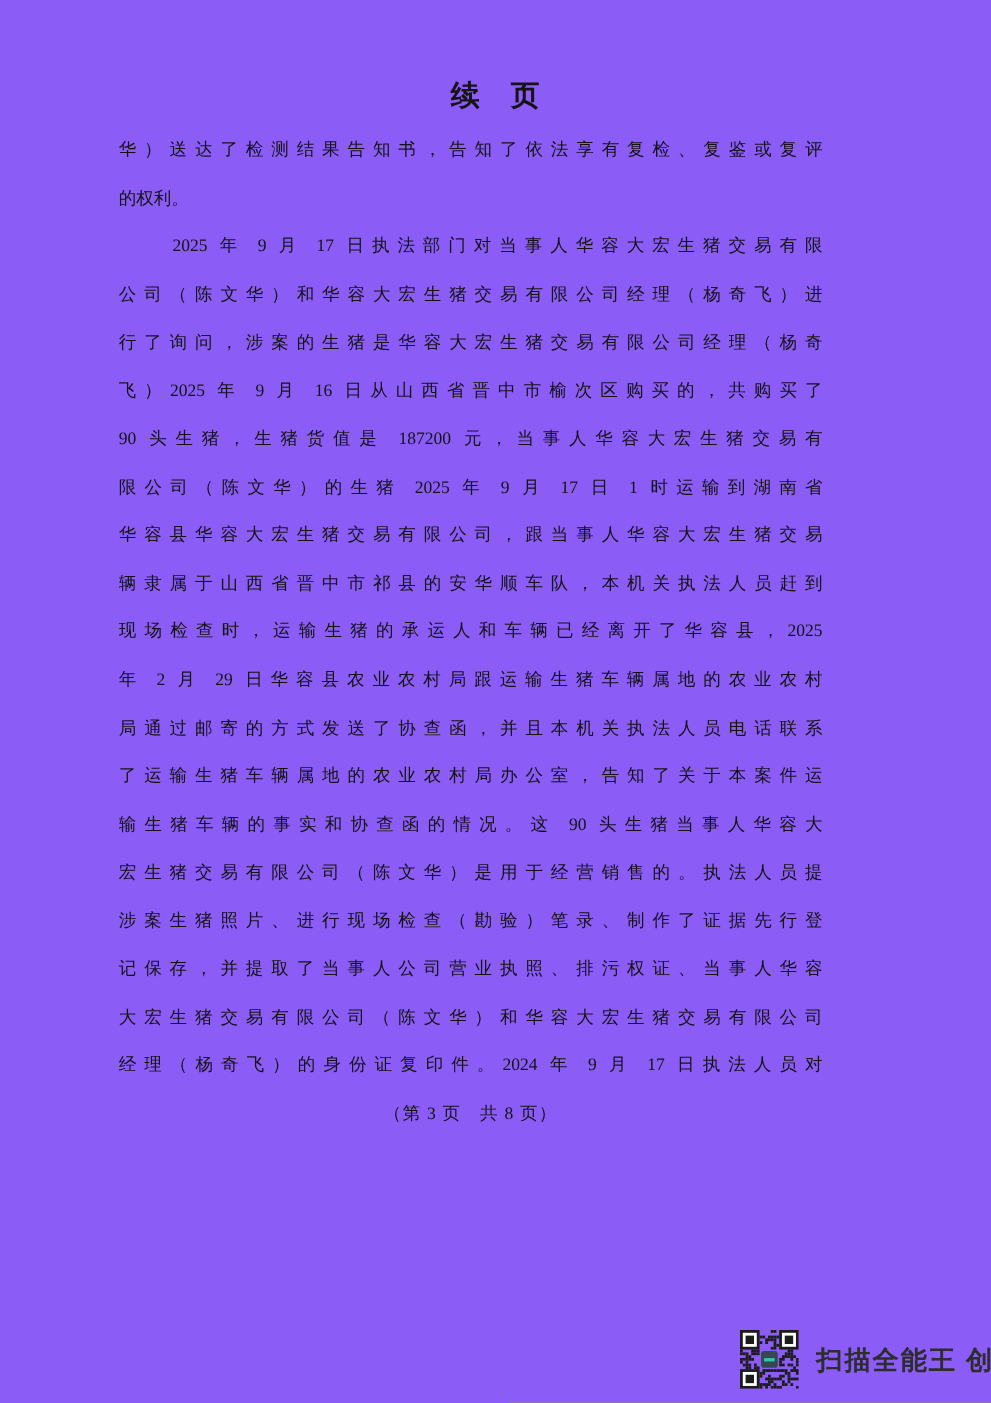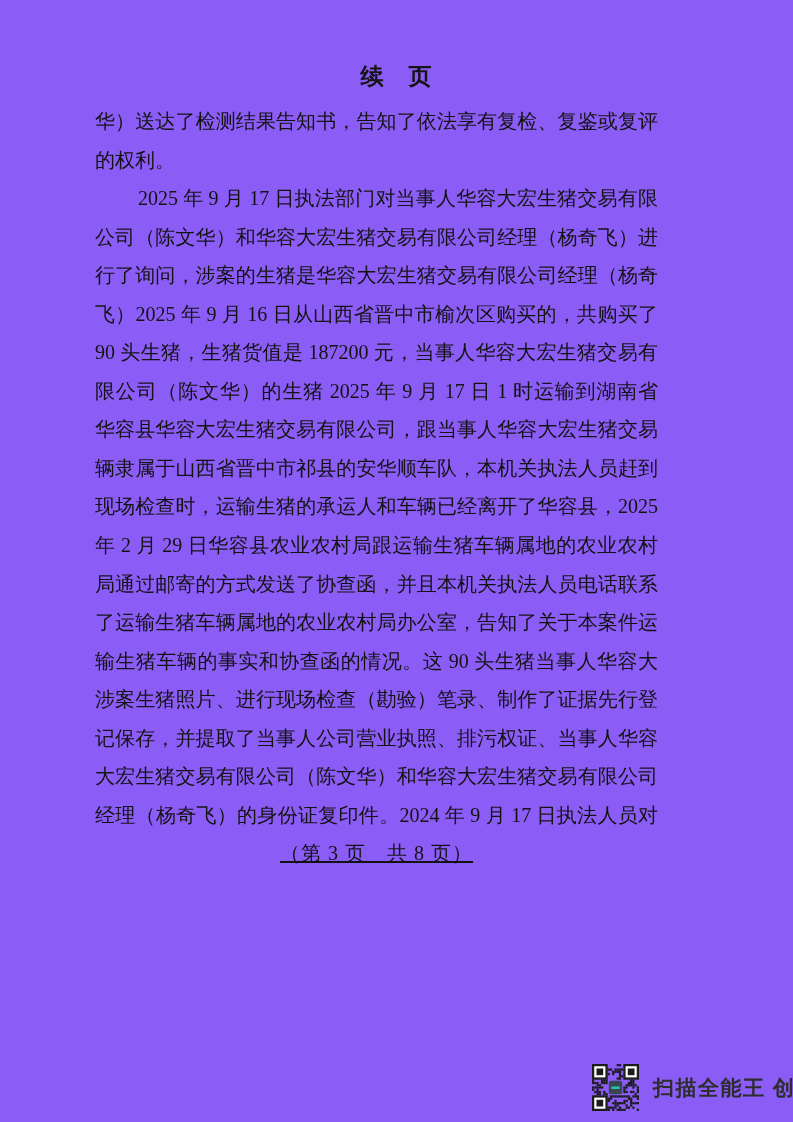--- a/index.html
+++ b/index.html
@@ -28,40 +28,39 @@
   }
   .doc-body {
     position: absolute;
     top: 102px;
     left: 95px;
     width: 563px;
   }
   .line {
     height: 38.55px;
     line-height: 38.55px;
-    font-size: 20px;
+    font-size: 14px;
     color: #131313;
     white-space: nowrap;
     text-align: justify;
     text-align-last: justify;
     text-justify: inter-character;
     overflow: visible;
   }
   .line.end {
     text-align: right;
     text-align-last: left;
   }
   .line.indent {
     text-indent: 43px;
   }
   .line.center {
     text-align: left;
     text-align-last: center;
     letter-spacing: 1px;
-    text-decoration: underline;
   }
   .scan-footer {
     position: absolute;
     top: 1064px;
     left: 592px;
     display: flex;
     align-items: center;
   }
   .qr {
     width: 47px;
@@ -94,20 +93,21 @@
       <div class="line full">飞）2025 年 9 月 16 日从山西省晋中市榆次区购买的，共购买了</div>
       <div class="line full">90 头生猪，生猪货值是 187200 元，当事人华容大宏生猪交易有</div>
       <div class="line full">限公司（陈文华）的生猪 2025 年 9 月 17 日 1 时运输到湖南省</div>
       <div class="line full">华容县华容大宏生猪交易有限公司，跟当事人华容大宏生猪交易</div>
       <div class="line full">辆隶属于山西省晋中市祁县的安华顺车队，本机关执法人员赶到</div>
       <div class="line full">现场检查时，运输生猪的承运人和车辆已经离开了华容县，2025</div>
       <div class="line full">年 2 月 29 日华容县农业农村局跟运输生猪车辆属地的农业农村</div>
       <div class="line full">局通过邮寄的方式发送了协查函，并且本机关执法人员电话联系</div>
       <div class="line full">了运输生猪车辆属地的农业农村局办公室，告知了关于本案件运</div>
       <div class="line full">输生猪车辆的事实和协查函的情况。这 90 头生猪当事人华容大</div>
+      <div class="line full">宏生猪交易有限公司（陈文华）是用于经营销售的。执法人员提</div>
       <div class="line full">涉案生猪照片、进行现场检查（勘验）笔录、制作了证据先行登</div>
       <div class="line full">记保存，并提取了当事人公司营业执照、排污权证、当事人华容</div>
       <div class="line full">大宏生猪交易有限公司（陈文华）和华容大宏生猪交易有限公司</div>
       <div class="line full">经理（杨奇飞）的身份证复印件。2024 年 9 月 17 日执法人员对</div>
       <div class="line center">（第 3 页　共 8 页）</div>
     </div>
 
   <div class="scan-footer">
     <span>
       <svg id="qr-svg" class="qr" viewBox="0 0 47 47" xmlns="http://www.w3.org/2000/svg">

